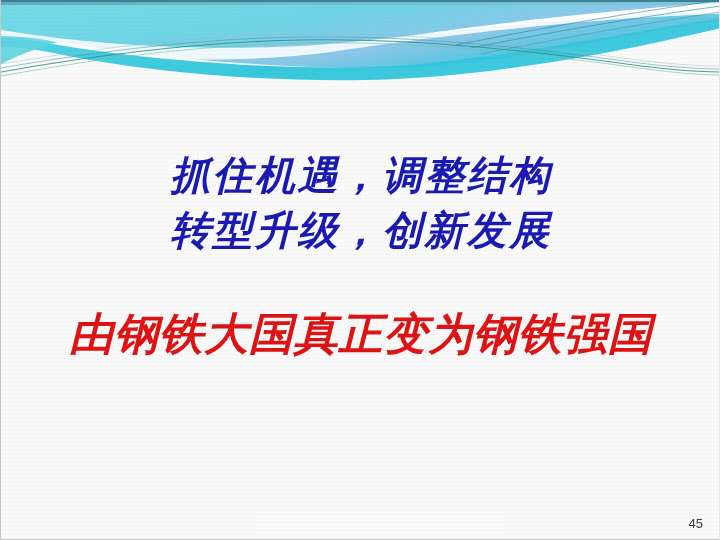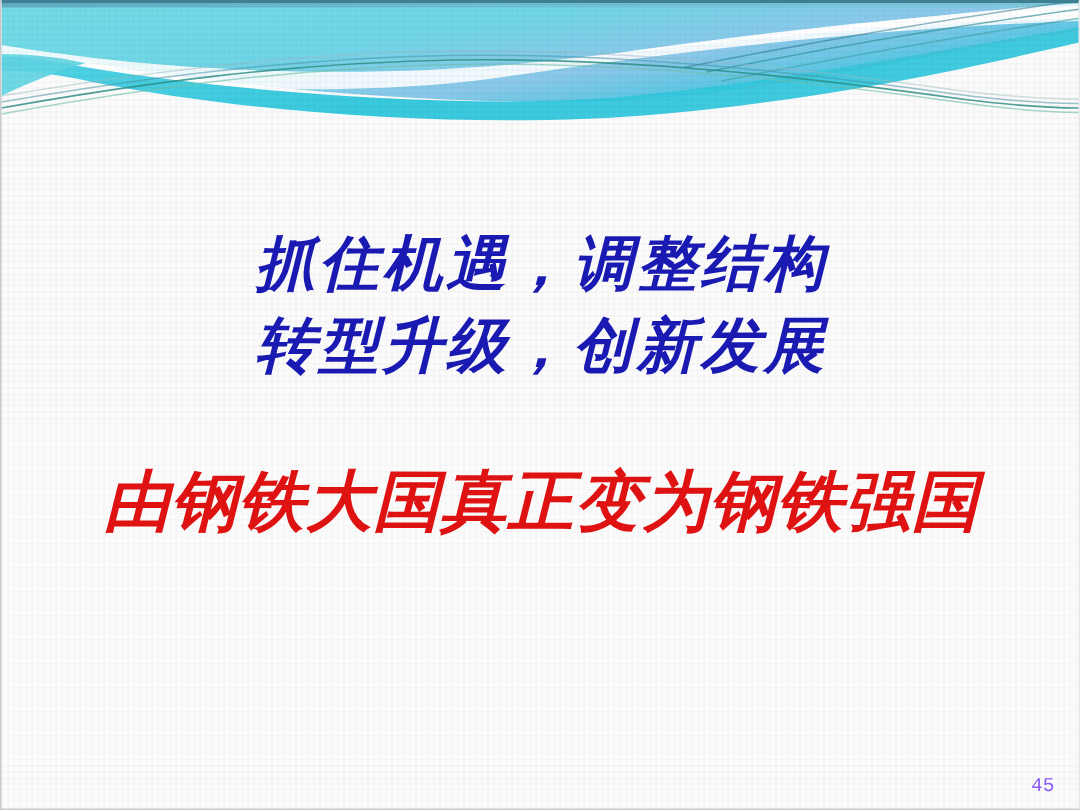--- a/index.html
+++ b/index.html
@@ -91,23 +91,23 @@
     top: 305px;
     font-size: 44px;
     color: #e01212;
     letter-spacing: 0.02em;
   }
 
   #page-number {
     position: absolute;
     right: 16px;
     bottom: 8px;
-    font-family: Liberation Mono, monospace;
+    font-family: Liberation Sans, sans-serif;
     font-size: 13px;
-    color: #8b5cf6;
+    color: #404040;
     z-index: 4;
   }
 </style>
 </head>
 <body>
 
 <div id="slide">
 
   <div id="header-wave">
     <svg width="720" height="90" viewBox="0 0 720 90" xmlns="http://www.w3.org/2000/svg">

